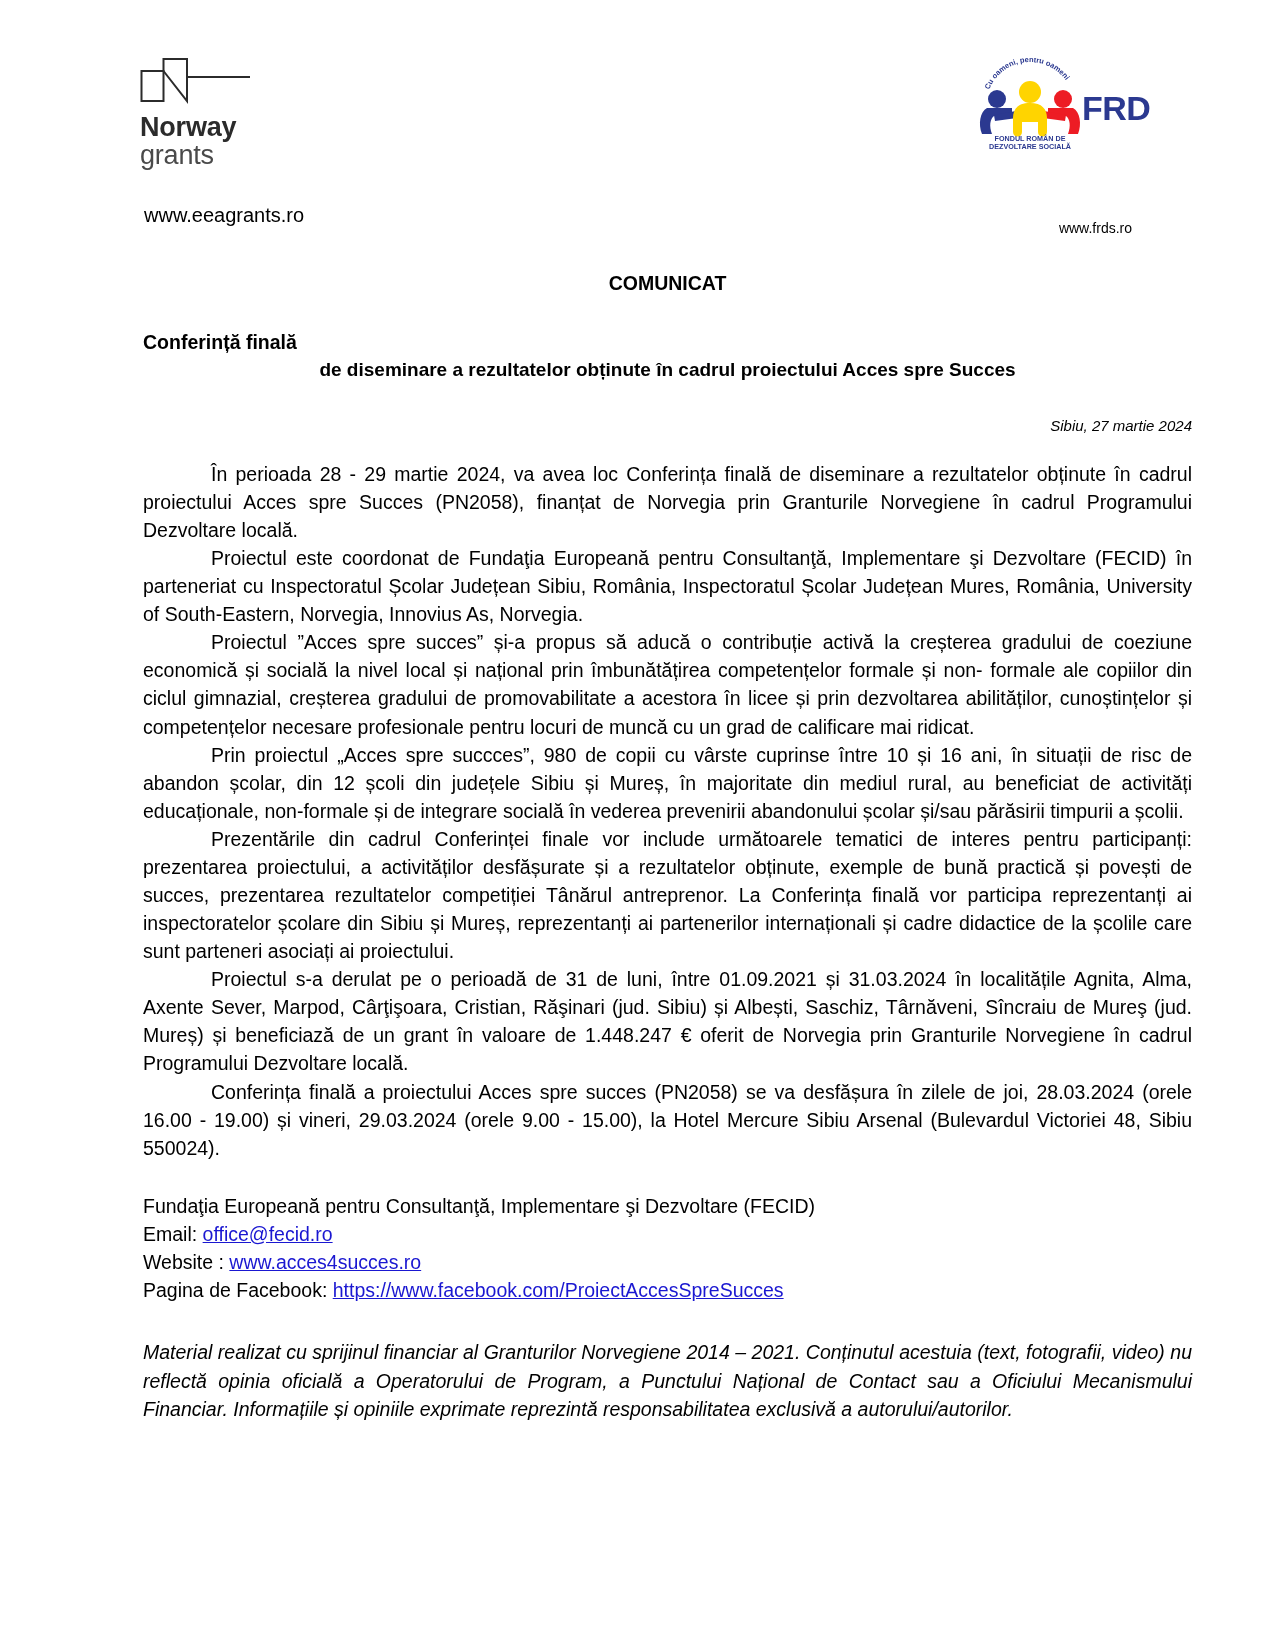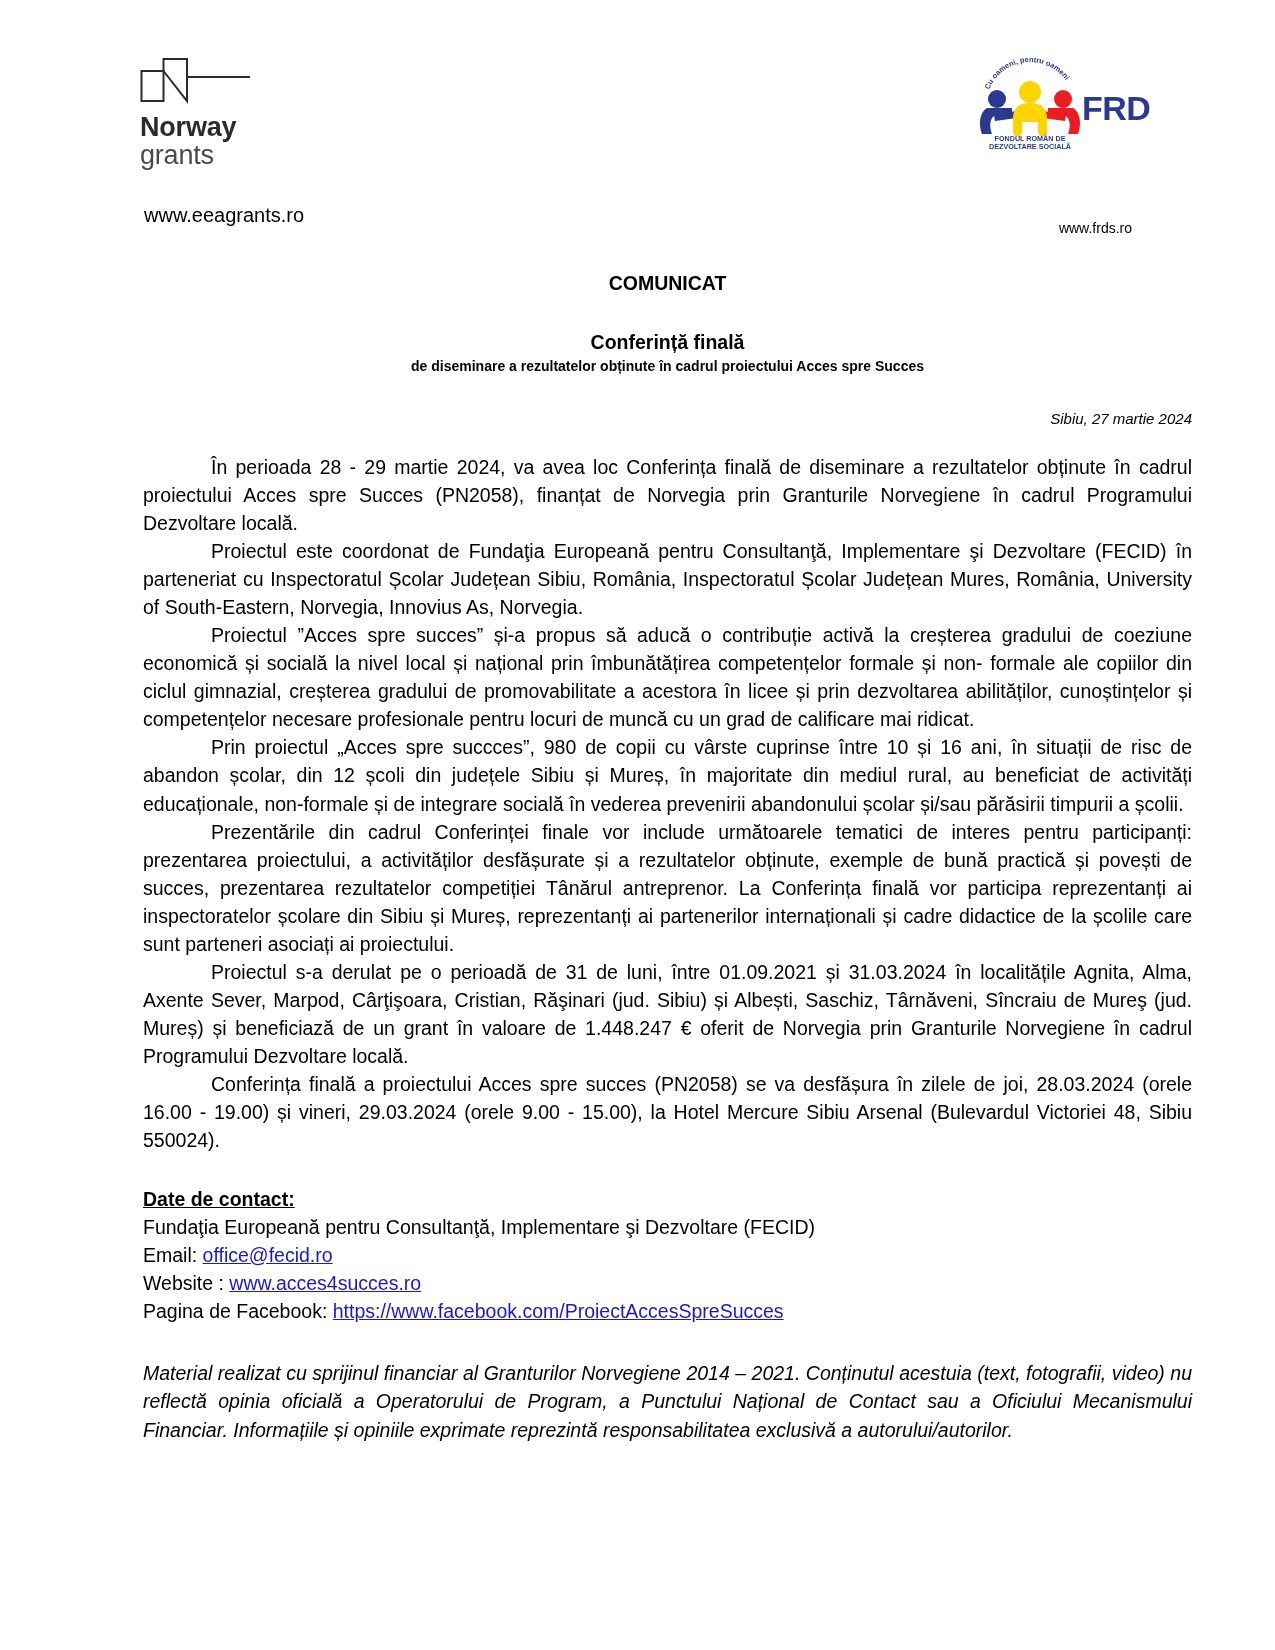--- a/index.html
+++ b/index.html
@@ -90,30 +90,30 @@
   .doc-body {
     padding: 0 83px 0 143px;
   }
   .title-comunicat {
     text-align: center;
     font-weight: bold;
     font-size: 19.5px;
     margin-top: 28px;
   }
   .title-main {
-    text-align: center;
+    text-align: left;
     font-weight: bold;
     font-size: 19.5px;
     margin-top: 33px;
     line-height: 1.45;
   }
   .title-sub {
     text-align: center;
     font-weight: bold;
-    font-size: 14px;
+    font-size: 19px;
     line-height: 1.45;
   }
   .dateline {
     text-align: right;
     font-style: italic;
     font-size: 15px;
     margin-top: 33px;
   }
 
   
@@ -227,23 +227,20 @@
       <p>În perioada 28 - 29 martie 2024, va avea loc Conferința finală de diseminare a rezultatelor obținute în cadrul proiectului Acces spre Succes (PN2058), finanțat de Norvegia prin Granturile Norvegiene în cadrul Programului Dezvoltare locală.</p>
       <p>Proiectul este coordonat de Fundaţia Europeană pentru Consultanţă, Implementare şi Dezvoltare (FECID) în parteneriat cu Inspectoratul Școlar Județean Sibiu, România, Inspectoratul Școlar Județean Mures, România, University of South-Eastern, Norvegia, Innovius As, Norvegia.</p>
       <p>Proiectul ”Acces spre succes” și-a propus să aducă o contribuție activă la creșterea gradului de coeziune economică și socială la nivel local și național prin îmbunătățirea competențelor formale și non- formale ale copiilor din ciclul gimnazial, creșterea gradului de promovabilitate a acestora în licee și prin dezvoltarea abilităților, cunoștințelor și competențelor necesare profesionale pentru locuri de muncă cu un grad de calificare mai ridicat.</p>
       <p>Prin proiectul „Acces spre succces”, 980 de copii cu vârste cuprinse între 10 și 16 ani, în situații de risc de abandon școlar, din 12 școli din județele Sibiu și Mureș, în majoritate din mediul rural, au beneficiat de activități educaționale, non-formale și de integrare socială în vederea prevenirii abandonului școlar și/sau părăsirii timpurii a școlii.</p>
       <p>Prezentările din cadrul Conferinței finale vor include următoarele tematici de interes pentru participanți: prezentarea proiectului, a activităților desfășurate  și a rezultatelor obținute, exemple de bună practică și povești de succes, prezentarea rezultatelor competiției Tânărul antreprenor. La Conferința finală vor participa reprezentanți ai inspectoratelor școlare din Sibiu și Mureș, reprezentanți ai partenerilor internaționali și cadre didactice de la școlile care sunt parteneri asociați ai proiectului.</p>
       <p>Proiectul s-a derulat pe o perioadă de 31 de luni, între 01.09.2021 și 31.03.2024 în localitățile Agnita, Alma, Axente Sever, Marpod, Cârţişoara, Cristian, Răşinari (jud. Sibiu) și Albești, Saschiz, Târnăveni, Sîncraiu de Mureş (jud. Mureș) și beneficiază de un grant în valoare de 1.448.247 € oferit de Norvegia prin Granturile Norvegiene în cadrul Programului Dezvoltare locală.</p>
       <p>Conferința finală a proiectului Acces spre succes (PN2058) se va desfășura în zilele de joi, 28.03.2024 (orele 16.00 - 19.00) și vineri, 29.03.2024 (orele 9.00 - 15.00), la Hotel Mercure Sibiu Arsenal (Bulevardul Victoriei 48, Sibiu 550024).</p>
     </div>
 
     <div class="contact">
-      <div class="contact-line">
-        <span class="contact-head">Date de contact:</span>
-      </div>
       <div class="contact-line">Fundaţia Europeană pentru Consultanţă, Implementare şi Dezvoltare (FECID)</div>
       <div class="contact-line">
         <span>Email: </span><a class="link" href="#">office@fecid.ro</a>
       </div>
       <div class="contact-line">
         <span>Website : </span><a class="link" href="#">www.acces4succes.ro</a>
       </div>
       <div class="contact-line">
         <span>Pagina de Facebook: </span><a class="link" href="#">https://www.facebook.com/ProiectAccesSpreSucces</a>
       </div>

